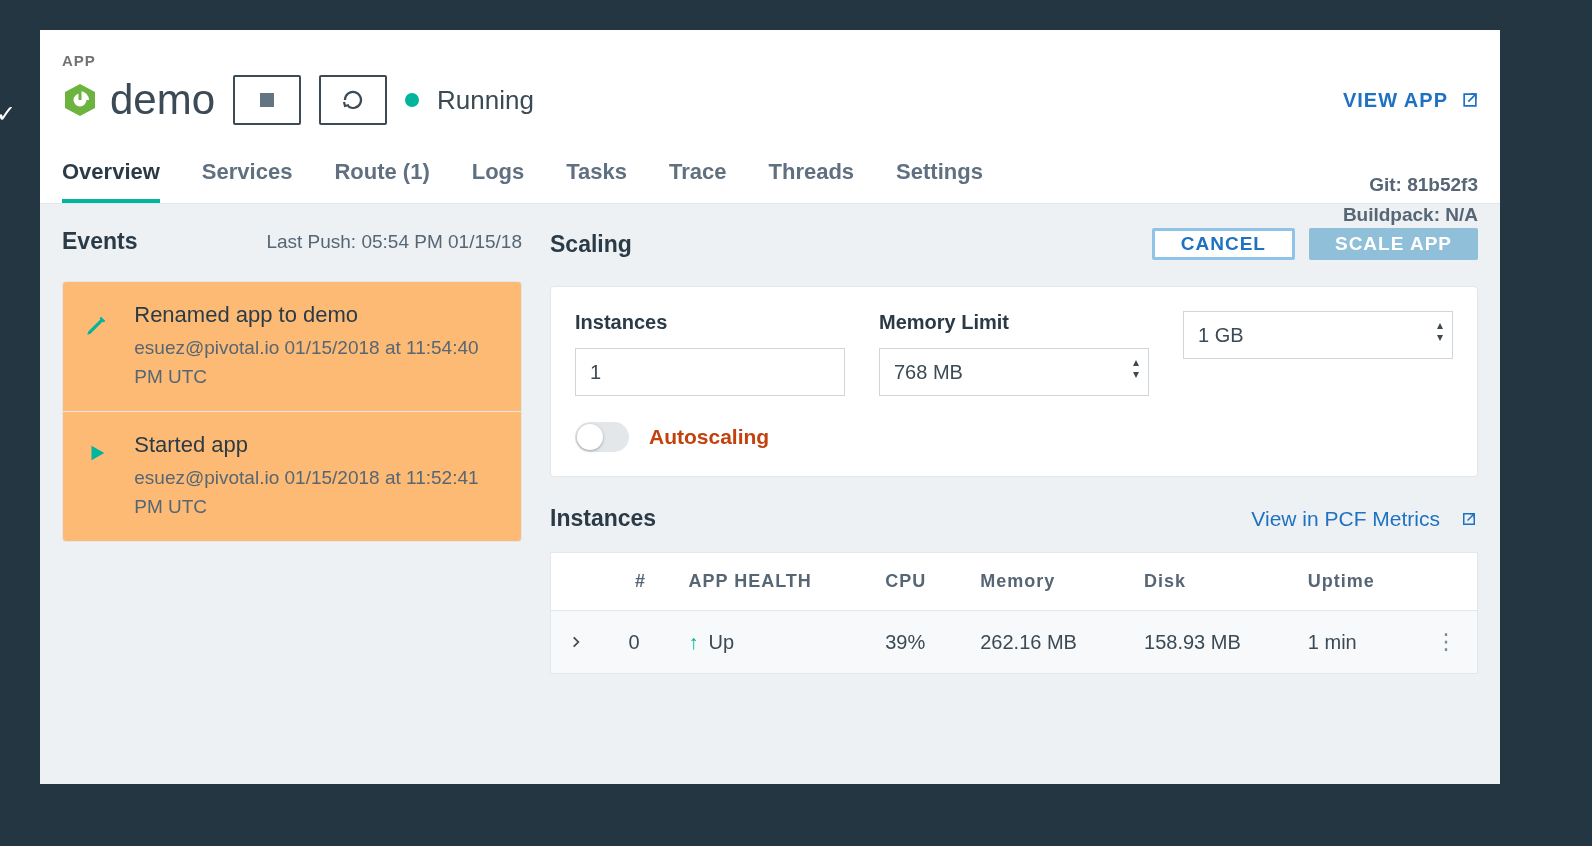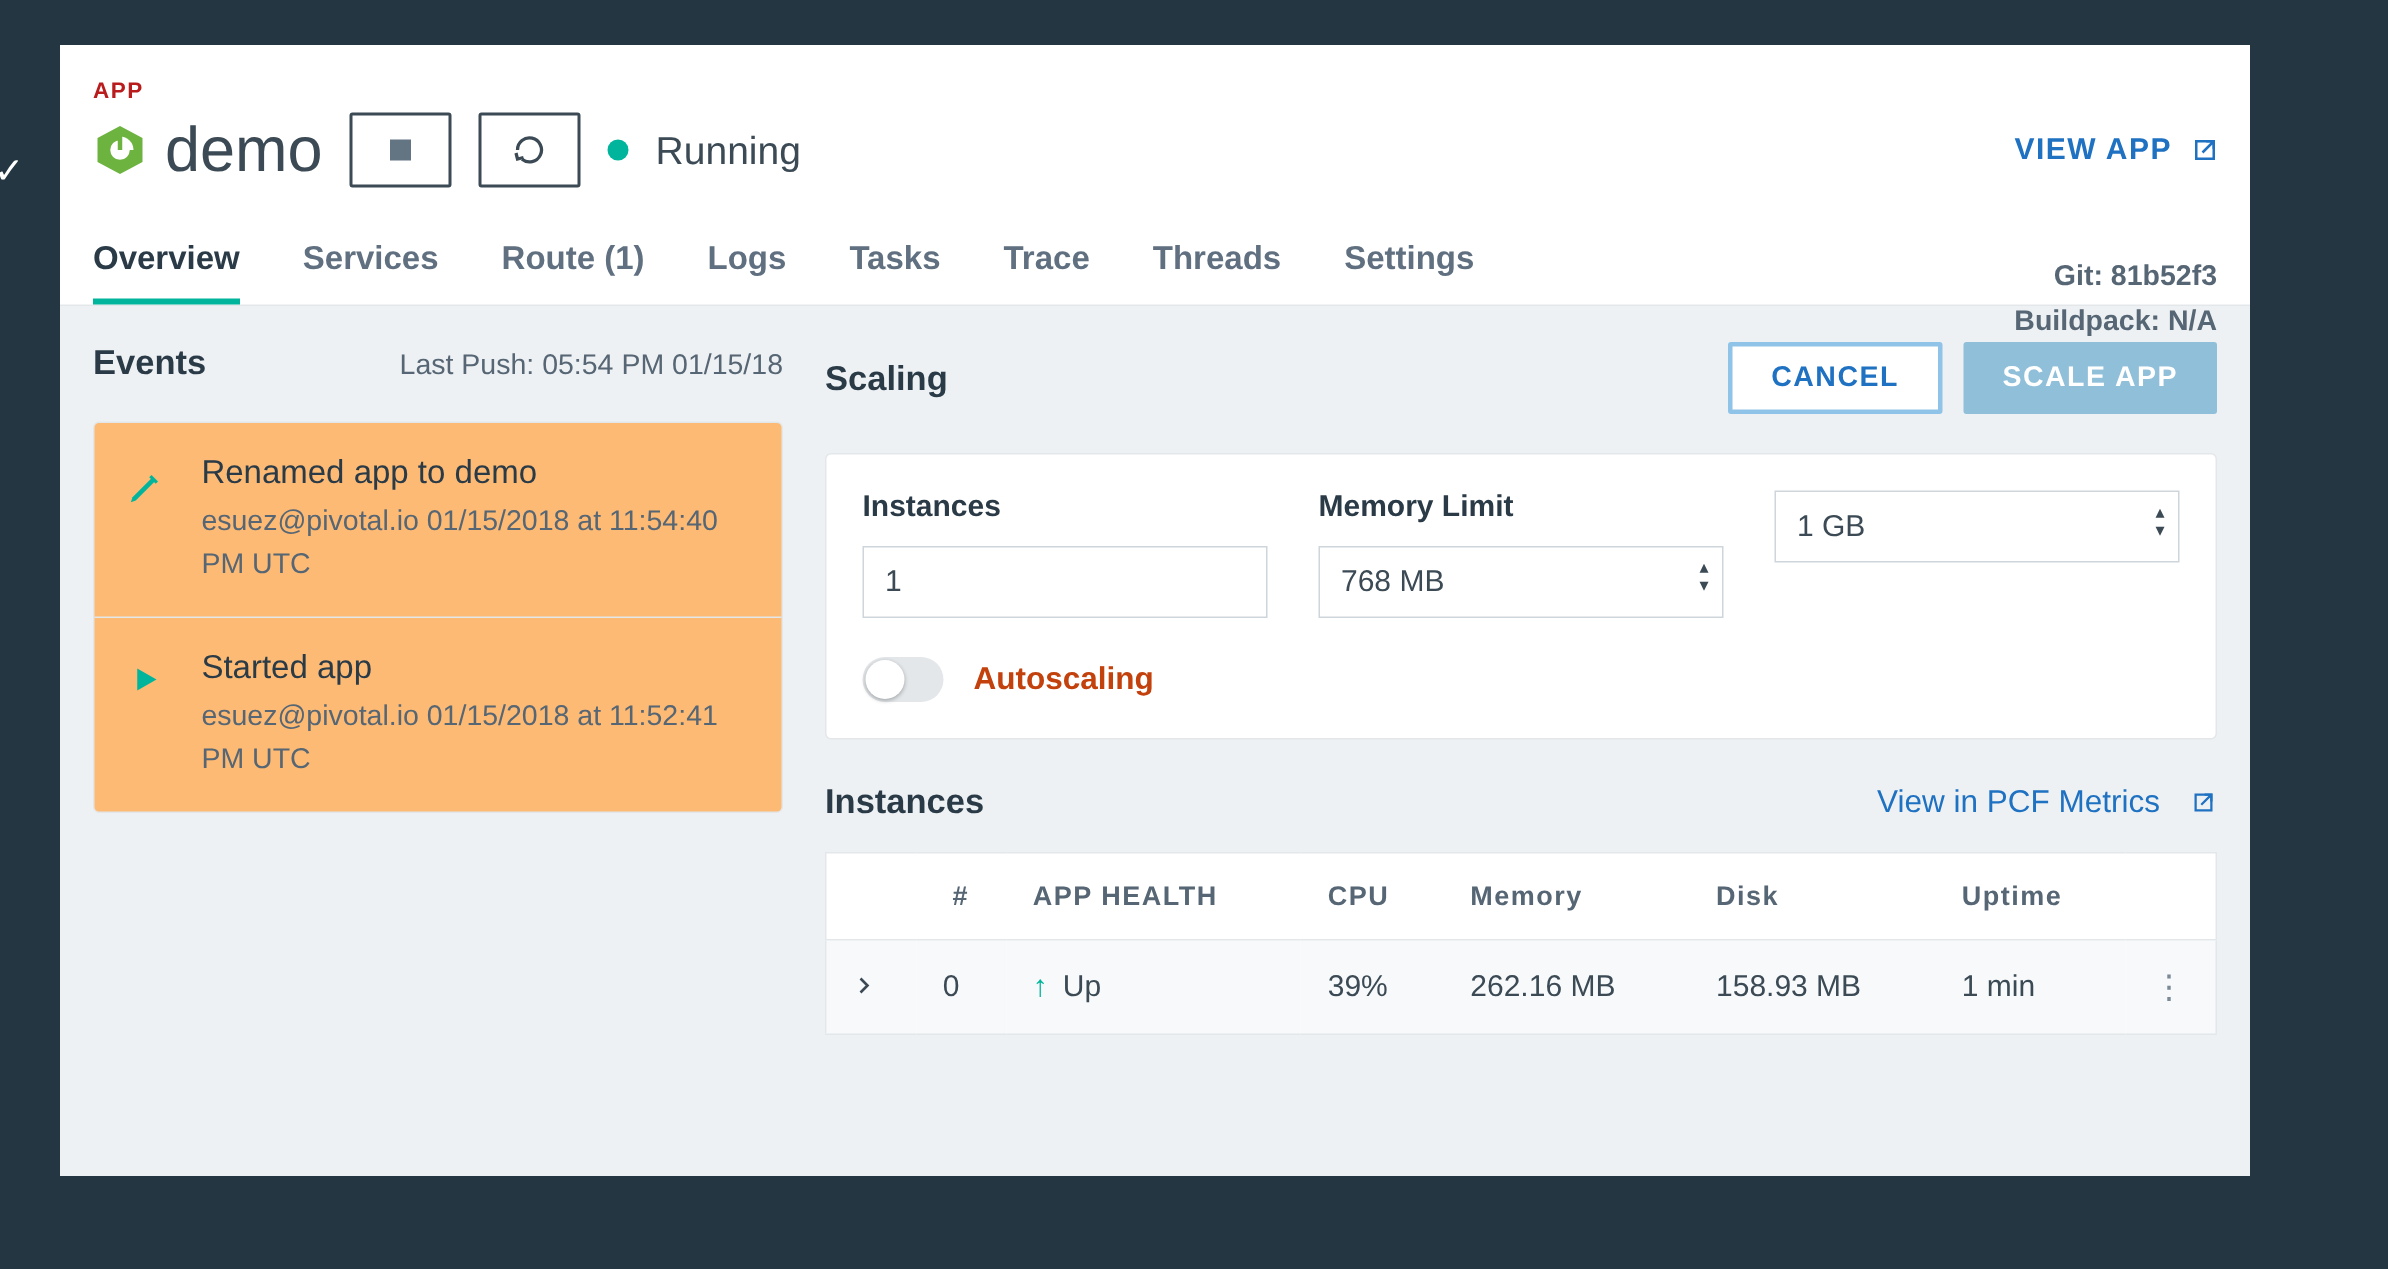--- a/index.html
+++ b/index.html
@@ -26,21 +26,21 @@
     position: absolute;
     left: -4px; top: 100px;
     color: #fff; font-size: 24px;
   }
   
   .app-header {
     padding: 22px 20px 0 22px;
   }
   .app-label {
     font-size: 15px; letter-spacing: 1px;
-    color: #b91c1c; font-weight: 600;
+    color: #737373; font-weight: 600;
   }
   .title-row {
     display: flex; align-items: center;
     margin-top: 6px;
     gap: 18px;
   }
   .spring-icon {
     width: 36px; height: 36px;
     display:flex;align-items:center;justify-content:center;
   }
@@ -92,21 +92,21 @@
   
   .body {
     background:#eef1f3;
     padding: 24px 22px 40px 22px;
     display:flex; gap:28px;
     min-height: 580px;
   }
   .left-col { width:460px; }
   .right-col { flex:1; }
   .events-head {
-    display:flex; justify-content:space-between; align-items:flex-end;
+    display:flex; justify-content:space-between; align-items:center;
     margin-bottom:26px;
   }
   .sec-title { font-size:23px; color:#2a3b47; font-weight:700; }
   .last-push { font-size:19px; color:#566674; }
   .events-card {
     background:#fdba74; border:1px solid #e3e7ea; border-radius:4px;
   }
   .event-item {
     display:flex; padding:20px 20px 20px 18px; gap:22px;
     border-bottom:1px solid #e3e7ea;
@@ -114,21 +114,21 @@
   .event-item:last-child{border-bottom:none;}
   .event-icon { width:36px; display:flex;align-items:flex-start;justify-content:center; padding-top:10px; }
   .event-title { font-size:22px; color:#2a3b47; font-weight:500; margin-bottom:6px;}
   .event-meta { font-size:19px; color:#566674; line-height:1.5;}
   
   .scaling-head {
     display:flex; justify-content:space-between; align-items:center;
     margin-bottom:26px;
   }
   .btn {
-    height:48px; padding:0 26px; font-size:19px;
+    height:32px; padding:0 26px; font-size:19px;
     letter-spacing:1px; font-weight:700;
     border-radius:2px; cursor:pointer;
     display:flex;align-items:center;
   }
   .btn-cancel {
     background:#fff; color:#1f71c2;
     border:3px solid #8fc4e8;
   }
   .btn-scale {
     background:#8fbfd9; color:#fff; border:none;

